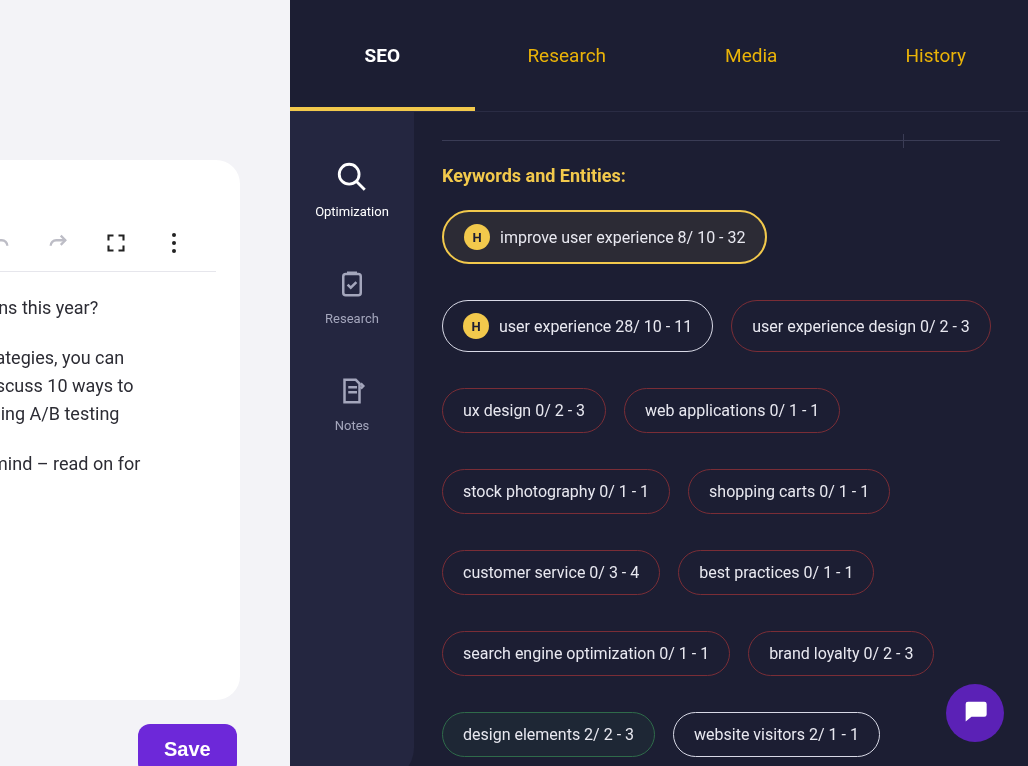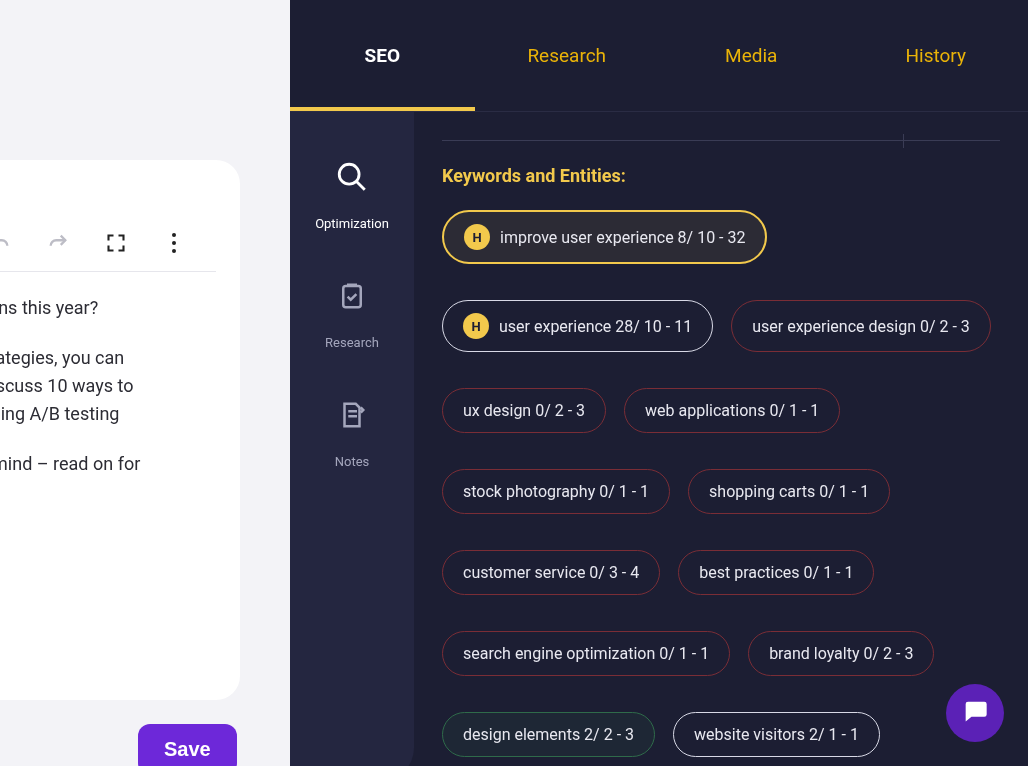--- a/index.html
+++ b/index.html
@@ -61,21 +61,21 @@
     flex-direction: column;
     align-items: center;
     padding-top: 48px;
     gap: 48px;
     border-radius: 0 0 32px 0;
   }
   .rail-item {
     display: flex;
     flex-direction: column;
     align-items: center;
-    gap: 22px;
+    gap: 10px;
     cursor: pointer;
     color: #a4a6bc;
     font-size: 13px;
   }
   .rail-item.active { color: #ffffff; }
   .rail-icon { width: 34px; height: 34px; display:flex; align-items:center; justify-content:center;}
   .content-area {
     flex: 1;
     padding: 28px 28px 12px 28px;
     overflow: hidden;

